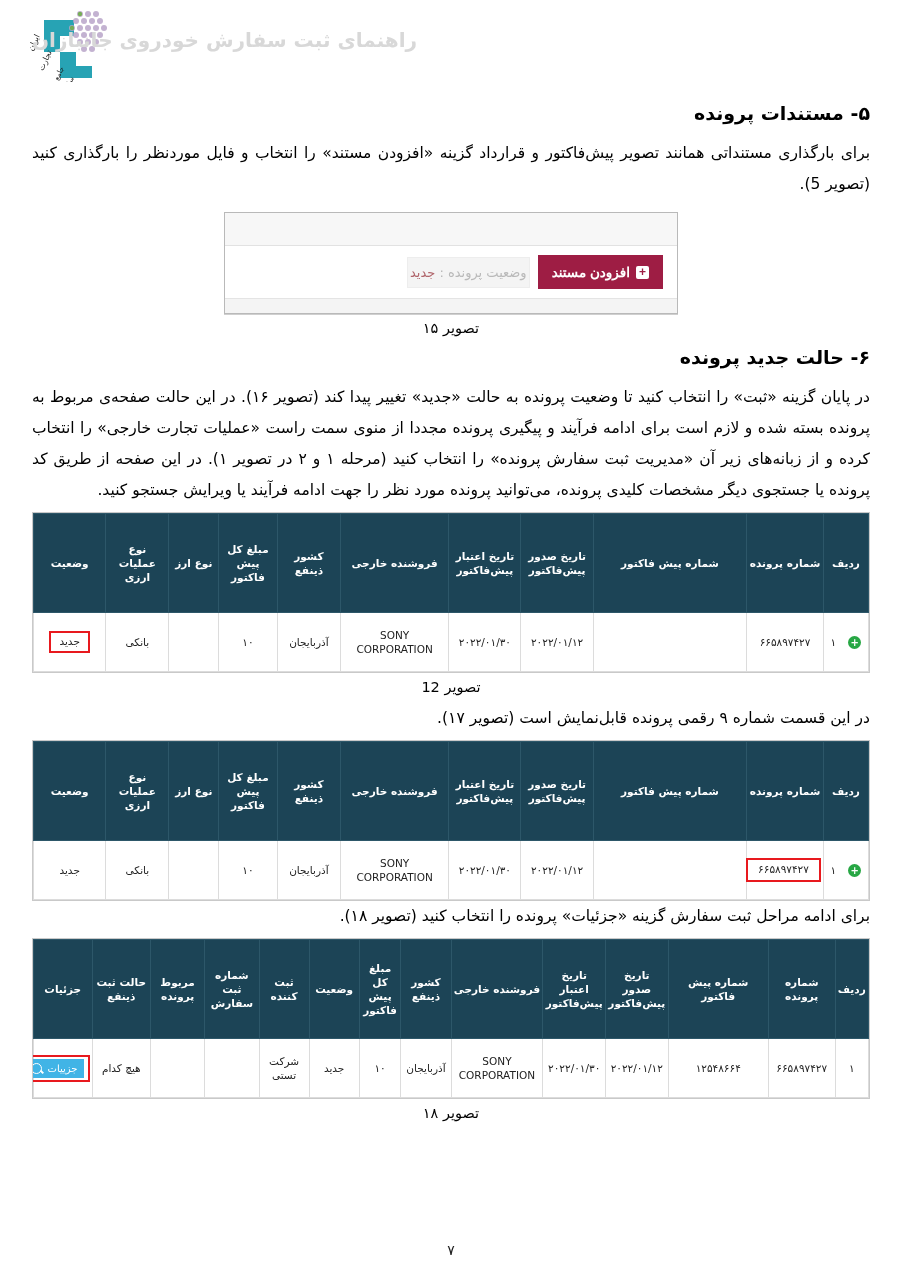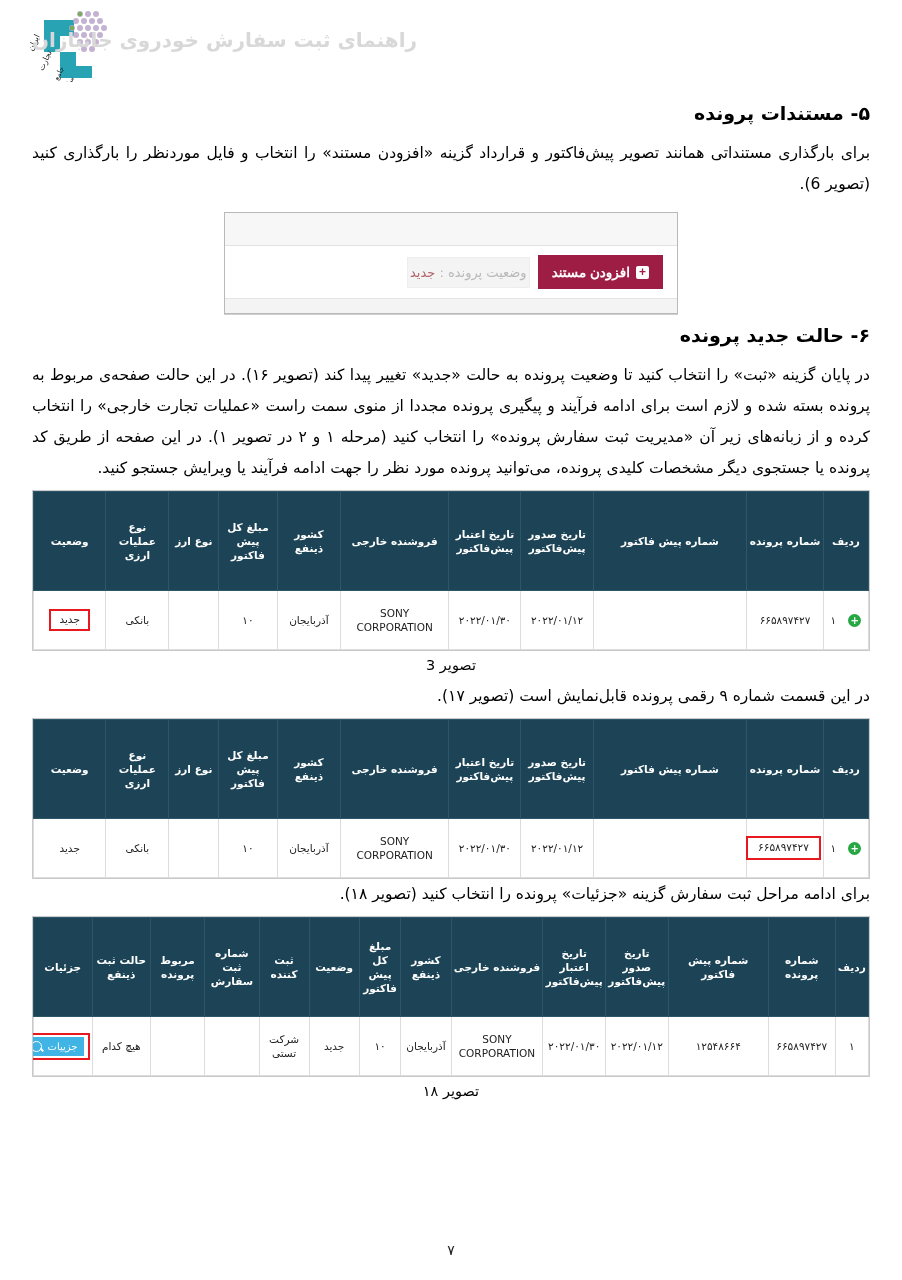--- a/index.html
+++ b/index.html
@@ -284,37 +284,38 @@
       <text x="34" y="62" font-size="7" fill="#1a1a1a" font-family="DejaVu Sans, sans-serif" transform="rotate(-65 34 62)">جامع</text>
       <text x="44" y="72" font-size="6.5" fill="#1a1a1a" font-family="DejaVu Sans, sans-serif" transform="rotate(-65 44 72)">سامانه</text>
     </svg>
   </div>
   <div class="header-title">راهنمای ثبت سفارش خودروی جانبازان</div>
 </div>
 
 <div class="content">
 
   <h2 class="section-title">۵- مستندات پرونده</h2>
-  <p class="para">برای بارگذاری مستنداتی همانند تصویر پیش‌فاکتور و قرارداد گزینه «افزودن مستند» را انتخاب و فایل موردنظر را بارگذاری کنید (تصویر 6).</p>
+  <p class="para">برای بارگذاری مستنداتی همانند تصویر پیش‌فاکتور و قرارداد گزینه «افزودن مستند» را انتخاب و فایل موردنظر را بارگذاری کنید (تصویر 5).</p>
 
   <div class="fig15-wrap">
     <div class="fig15">
       <div class="fig15-topbar"></div>
       <div class="fig15-body">
         <button class="btn-add-doc">
           <span class="plus-box">+</span>
           <span>افزودن مستند</span>
         </button>
         <div class="status-pill">
           <span>وضعیت پرونده : </span><span class="status-val">جدید</span>
         </div>
       </div>
       <div class="fig15-bottombar"></div>
     </div>
   </div>
+  <div class="caption">تصویر ۱۵</div>
 
   <h2 class="section-title section-6-title">۶- حالت جدید پرونده</h2>
   <p class="para">در پایان گزینه «ثبت» را انتخاب کنید تا وضعیت پرونده به حالت «جدید» تغییر پیدا کند (تصویر ۱۶). در این حالت صفحه‌ی مربوط به پرونده بسته شده و لازم است برای ادامه فرآیند و پیگیری پرونده مجددا از منوی سمت راست «عملیات تجارت خارجی» را انتخاب کرده و از زبانه‌های زیر آن «مدیریت ثبت سفارش پرونده» را انتخاب کنید (مرحله ۱ و ۲ در تصویر ۱). در این صفحه از طریق کد پرونده یا جستجوی دیگر مشخصات کلیدی پرونده، می‌توانید پرونده مورد نظر را جهت ادامه فرآیند یا ویرایش جستجو کنید.</p>
 
   <div class="tbl-wrap">
     <table class="grid">
       <colgroup>
         <col style="width:5%">
           <col style="width:8.5%">
           <col style="width:17%">
@@ -359,21 +360,21 @@
           <td>۱۰</td>
           <td></td>
           <td>بانکی</td>
           <td>
             <span class="hl-box">جدید</span>
           </td>
         </tr>
       </tbody>
     </table>
   </div>
-  <div class="caption">تصویر 3</div>
+  <div class="caption">تصویر 12</div>
 
   <p class="para para-center-ish">در این قسمت شماره ۹ رقمی پرونده قابل‌نمایش است (تصویر ۱۷).</p>
 
   <div class="tbl-wrap">
     <table class="grid">
       <colgroup>
         <col style="width:5%">
           <col style="width:8.5%">
           <col style="width:17%">
           <col style="width:8%">

